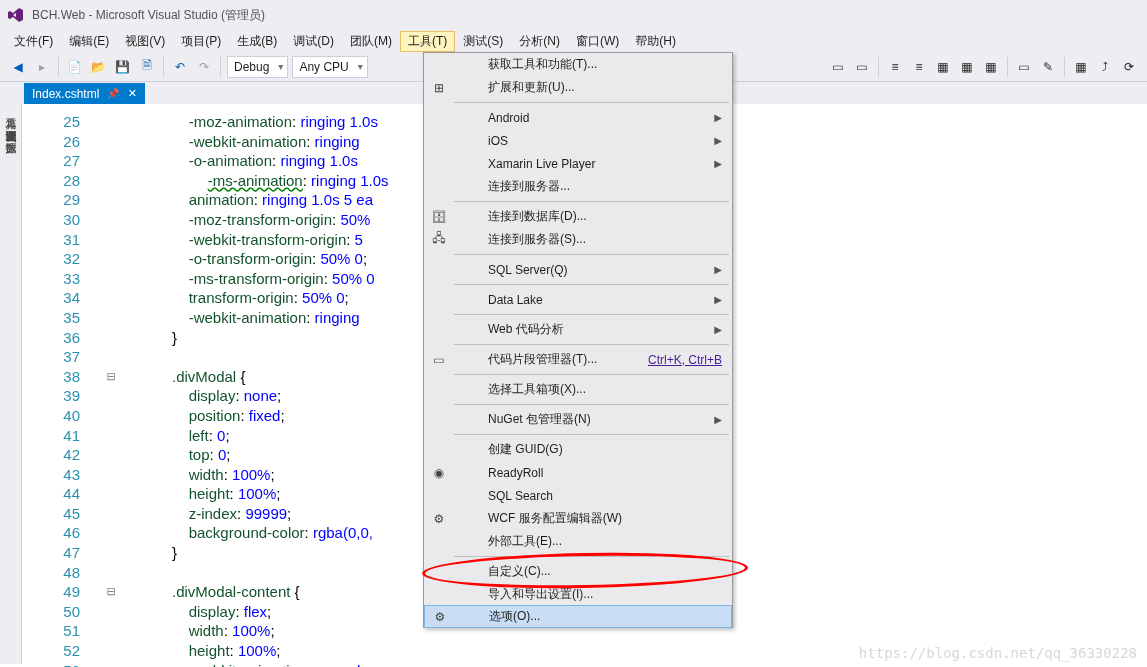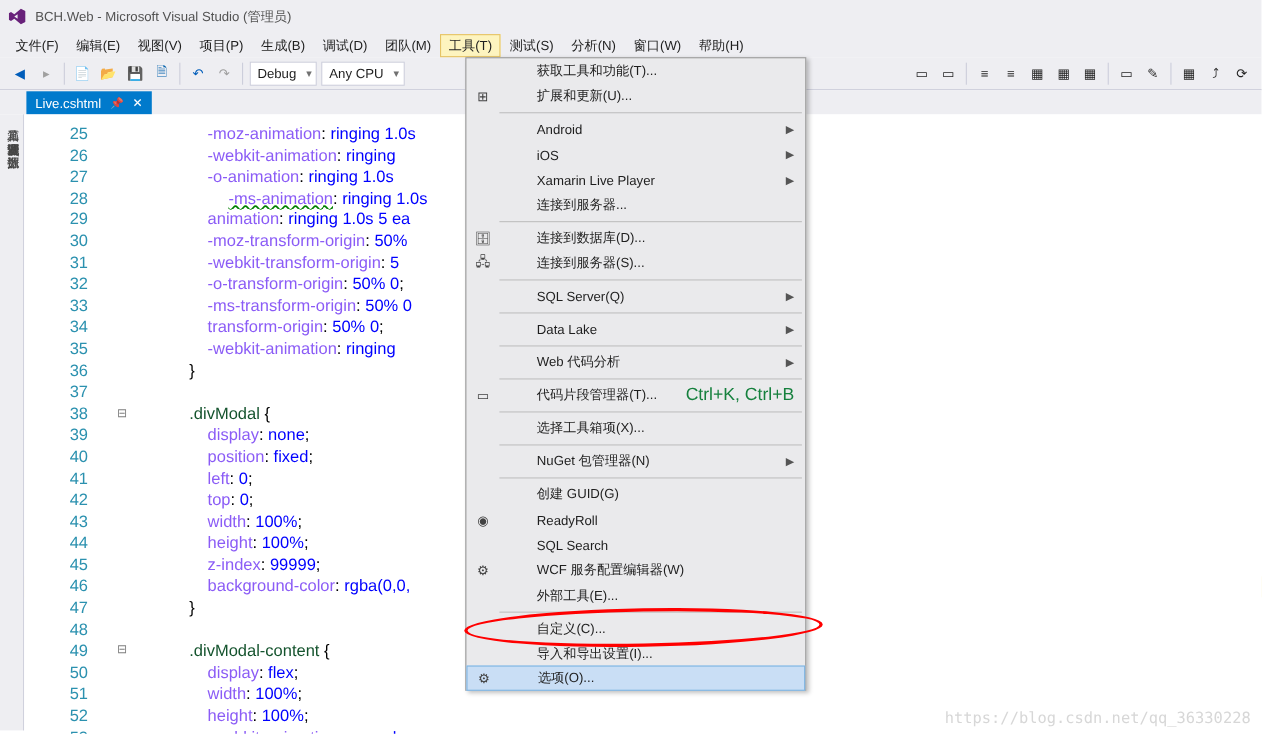--- a/index.html
+++ b/index.html
@@ -35,32 +35,32 @@
 
 .editor { position:absolute; left:22px; top:104px; right:0; bottom:0; background:#fff; font-family:Consolas,monospace; font-size:15px; line-height:19.6px; }
 .gut { position:absolute; left:0; top:0; width:80px; text-align:right; color:#2b91af; padding-top:8px; padding-right:22px; }
 .gut div { height:19.6px; }
 .fold { position:absolute; left:82px; top:0; width:14px; padding-top:8px; }
 .fold div { height:19.6px; color:#808080; font-size:11px; display:flex; align-items:center; justify-content:center; }
 .code { position:absolute; left:100px; top:0; right:0; padding-top:8px; white-space:pre; }
 .code div { height:19.6px; }
 .hl { position:absolute; left:0; right:0; height:19.6px; background:#fef7d7; z-index:-1; }
 
-.prop { color:#8b5cf6; }
+.prop { color:#14532d; }
 .val  { color:#0000ff; }
 .punc { color:#000; }
 .sel  { color:#14532d; }
 .wavy { text-decoration:underline wavy #008000;margin-left:19px; }
 
 
 .dd { position:absolute; top:52px; left:423px; width:310px; background:#eaeaec; border:1px solid #9a9a9a; box-shadow:2px 2px 4px rgba(0,0,0,.25); z-index:50; }
 .dd .row { display:flex; align-items:center; height:23px; padding-right:10px; }
 .dd .ic { width:30px; display:flex; align-items:center; justify-content:center; color:#424242; font-size:12px; }
 .dd .lbl { flex:1; padding-left:2px;margin-left:32px; }
-.dd .sc { color:#15803d; font-size:16px; }
+.dd .sc { color:#4c1d95; font-size:12px;text-decoration:underline; }
 .dd .arr { color:#555; font-size:10px; padding-left:6px; }
 .dd .sep { height:1px; background:#bfbfbf; margin:3px 3px 3px 30px; }
 .dd .row.hi { background:#c9def5; border:1px solid #7eb4e1; height:23px; margin:-1px 0; }
 
 
 .ellipse { position:absolute; border:3px solid #ff0000; border-radius:50%; pointer-events:none; z-index:60; }
 
 
 .wm { position:absolute; right:10px; bottom:6px; color:#d7d7d7; font-size:14px; font-family:Consolas,monospace; z-index:1; }
 </style>
@@ -122,21 +122,21 @@
   <div class="tbtn">▭</div>
   <div class="tbtn">✎</div>
   <div class="tsep"></div>
   <div class="tbtn">▦</div>
   <div class="tbtn">⤴</div>
   <div class="tbtn">⟳</div>
 </div>
 
 <div class="tabrow">
   <div class="tab">
-    <span>Live.cshtml</span>
+    <span>Index.cshtml</span>
     <span class="pin">📌</span>
     <span class="close">✕</span>
   </div>
 </div>
 
 <div class="leftgutter" id="leftg">
     <div class="vtab">工具箱</div>
     <div class="vtab">测试资源管理器</div>
     <div class="vtab">数据源</div>
   </div>

